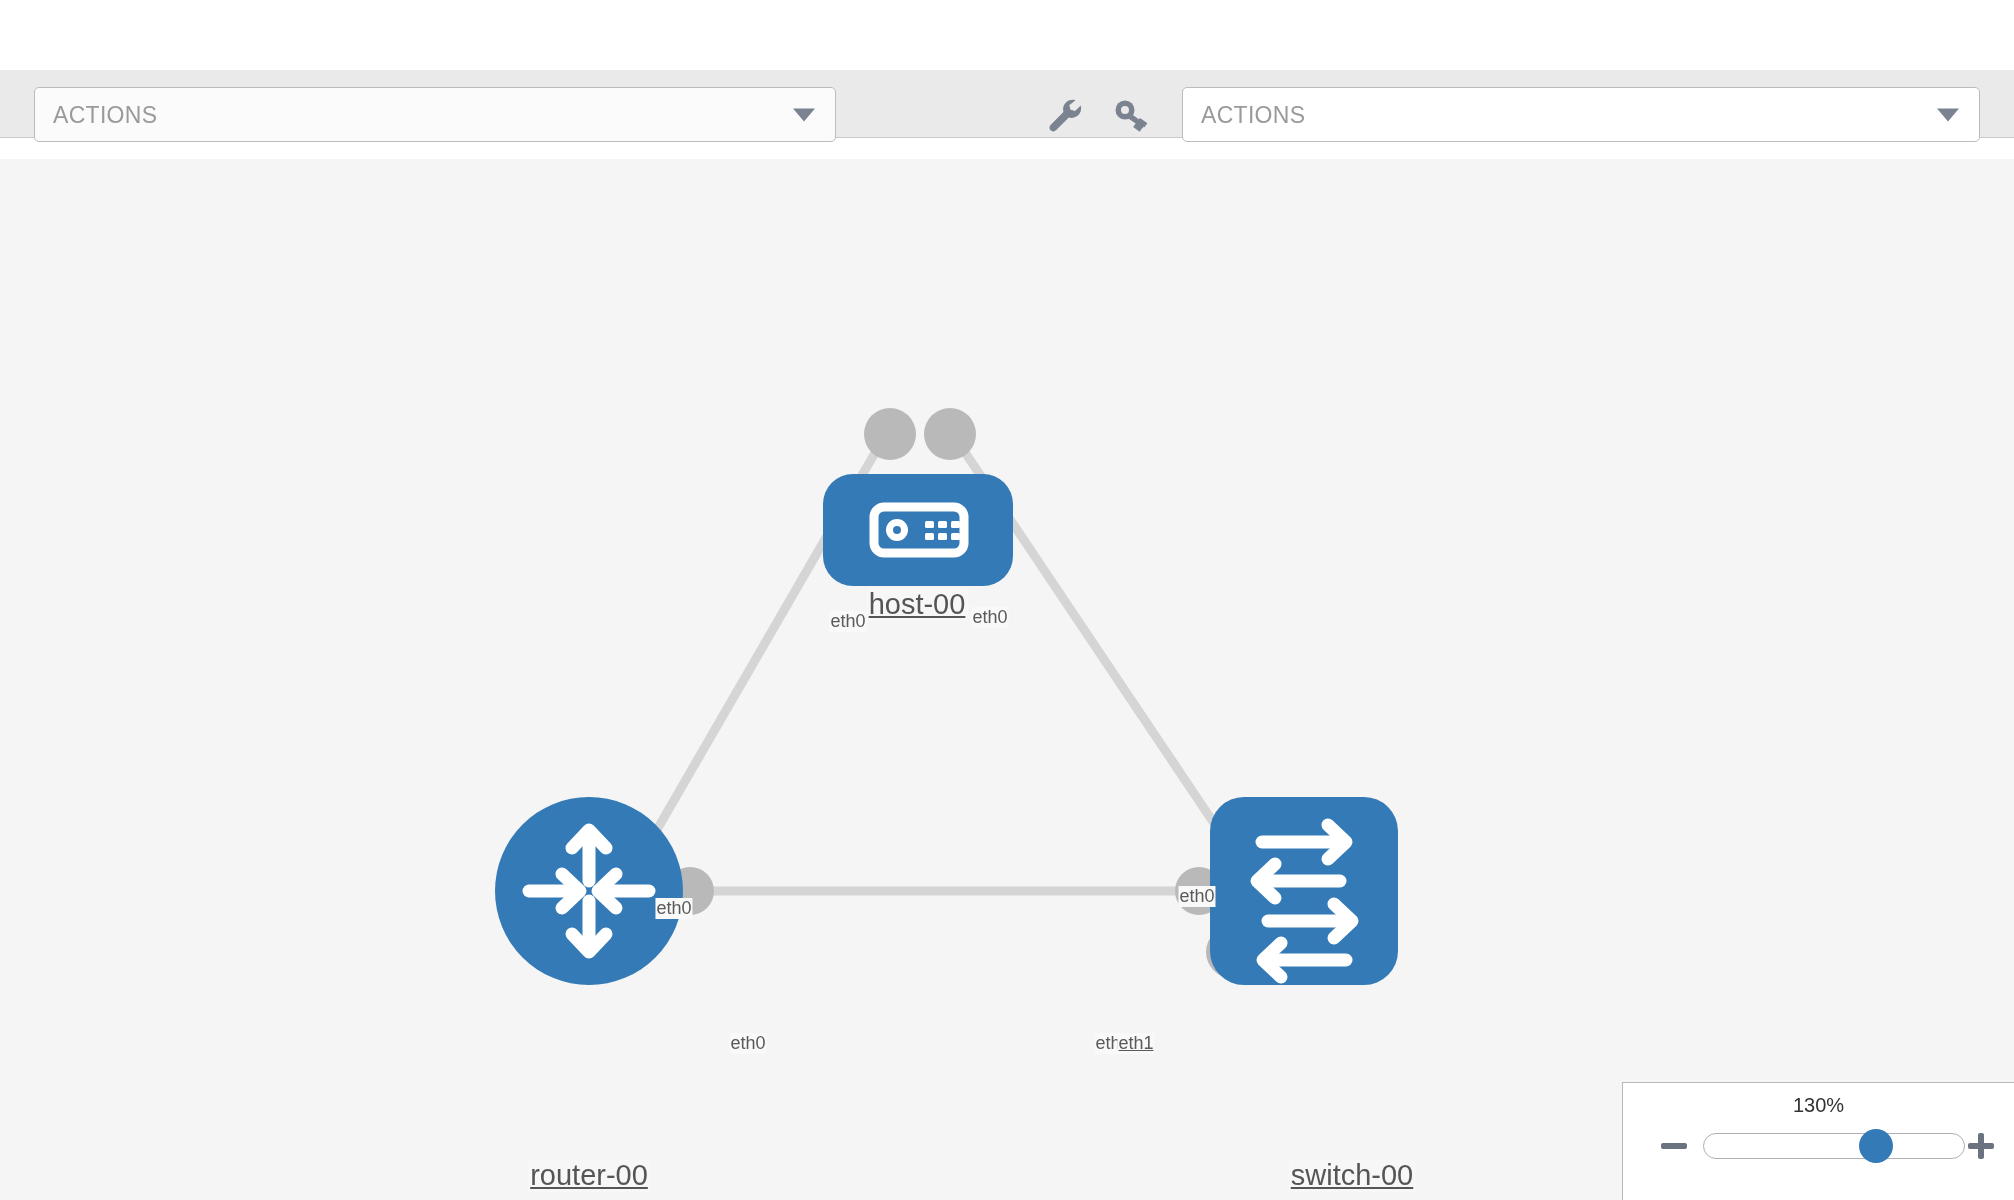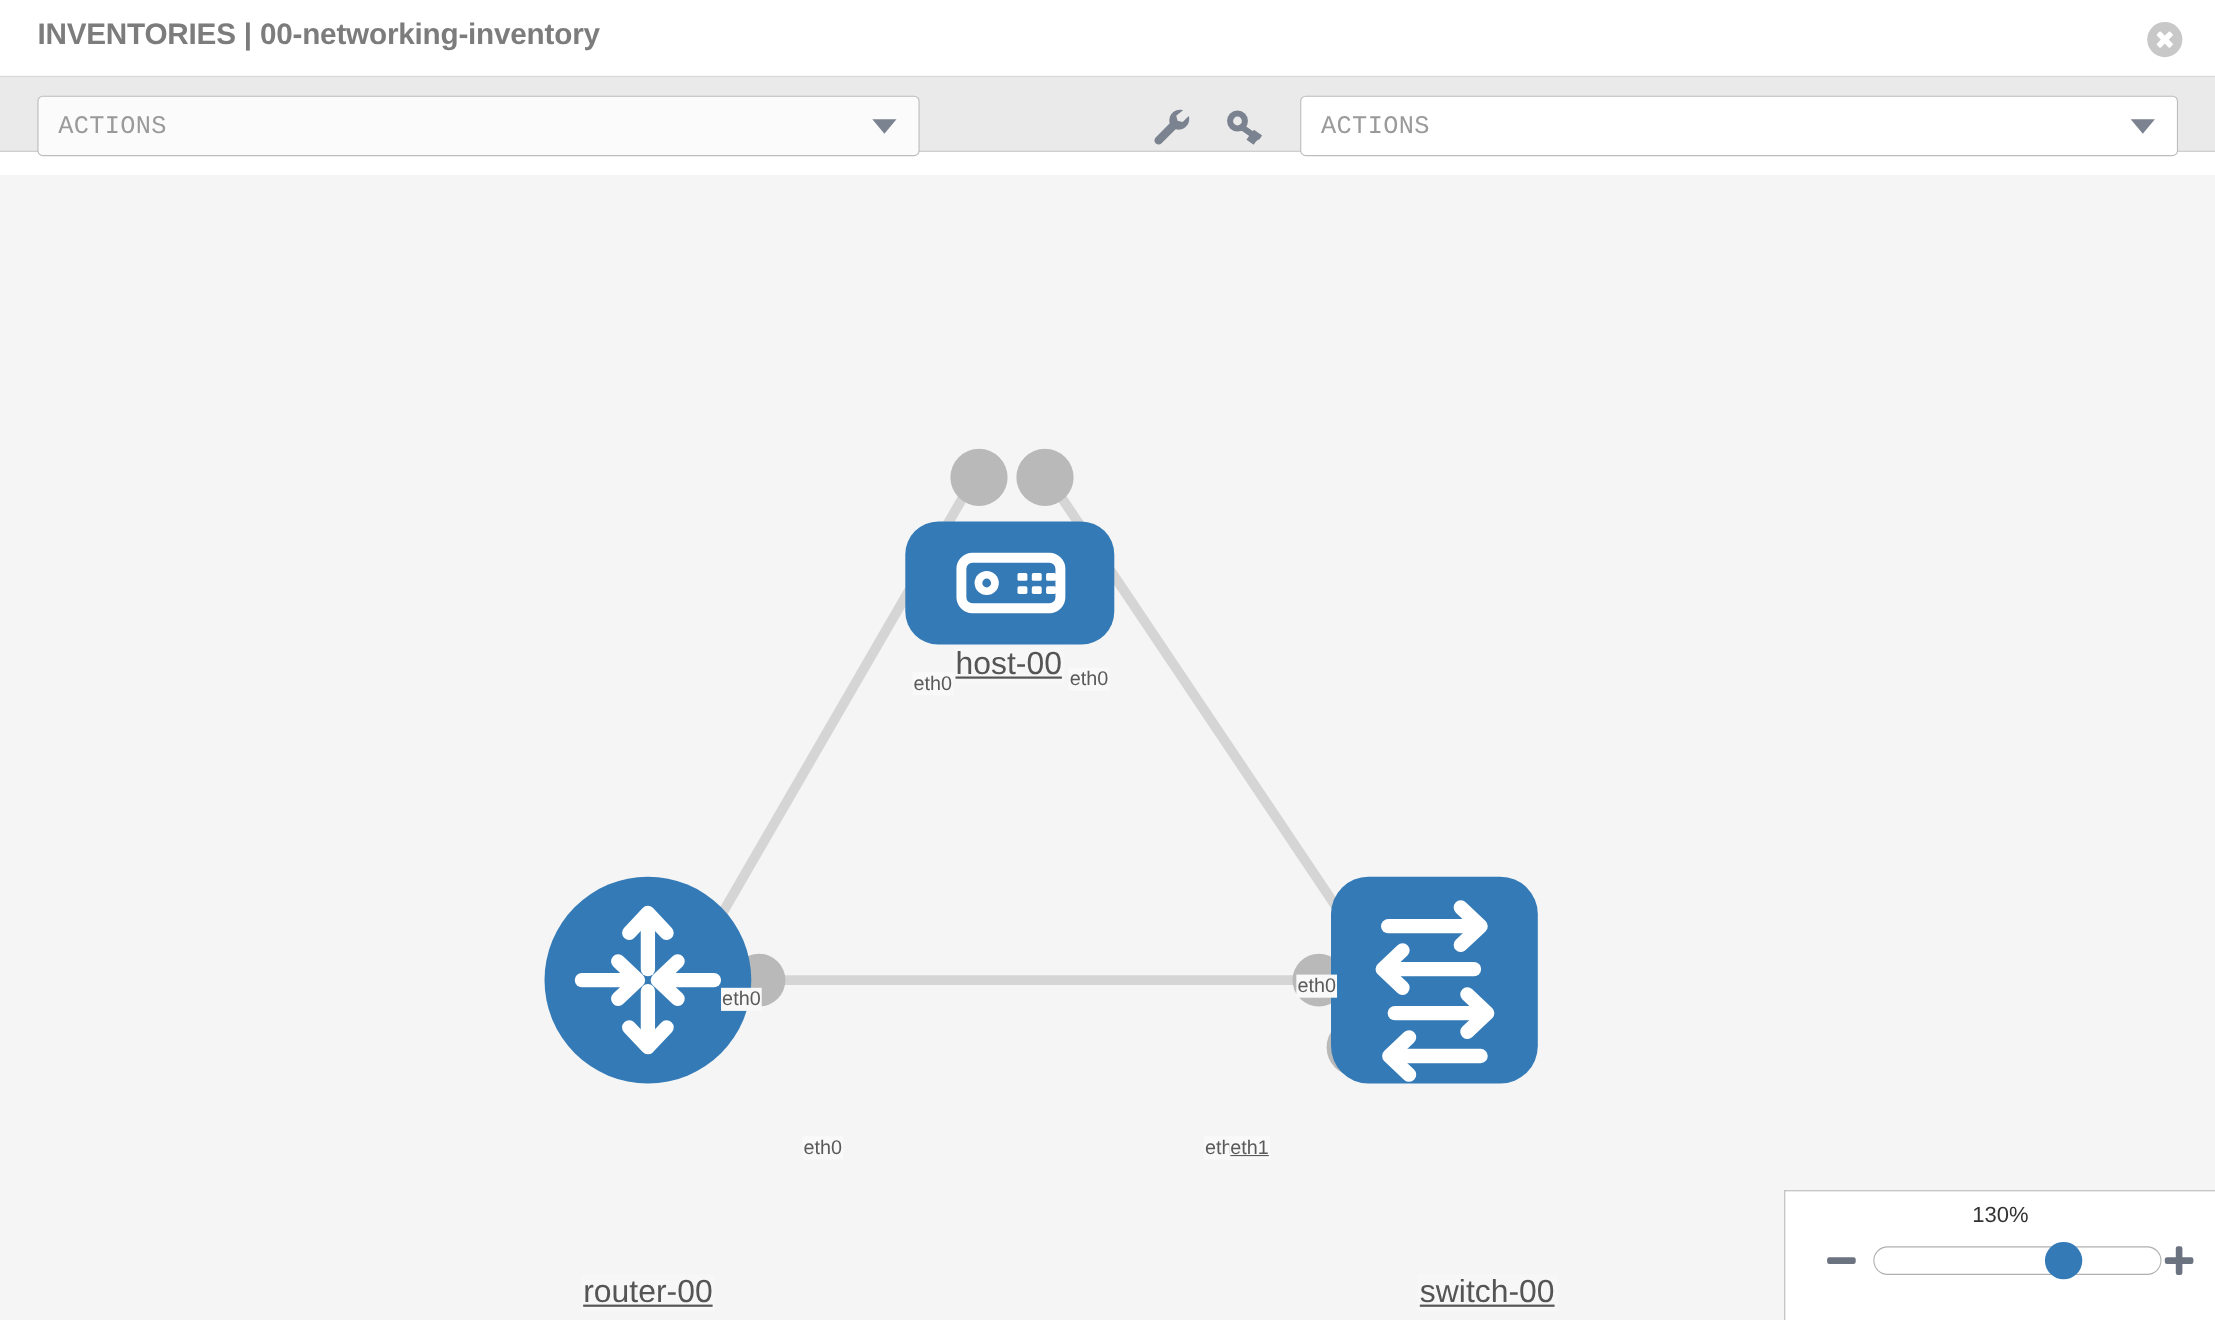--- a/index.html
+++ b/index.html
@@ -54,21 +54,20 @@
   .close-btn .bar.a { transform: translate(-50%,-50%) rotate(45deg); }
   .close-btn .bar.b { transform: translate(-50%,-50%) rotate(-45deg); }
 
   
   .toolbar {
     position: absolute;
     left: 0; top: 70px;
     width: 2014px; height: 68px;
     background: #eaeaea;
     border-bottom: 1px solid #c9c9c9;
-    font-family: Liberation Mono, monospace;
   }
   .actions-select {
     position: absolute;
     left: 34px; top: 17px;
     width: 802px; height: 55px;
     background: #fbfbfb;
     border: 1px solid #bcbcbc;
     border-radius: 5px;
     cursor: pointer;
   }
@@ -198,27 +197,20 @@
     border-radius: 50%;
     background: #337ab7;
     cursor: grab;
   }
 </style>
 </head>
 <body>
 
 <div id="app">
 
-  <div class="titlebar">
-    <div class="title-text">INVENTORIES | 00-networking-inventory</div>
-    <div class="close-btn">
-      <span class="bar a"></span>
-      <span class="bar b"></span>
-    </div>
-  </div>
 
   <div class="toolbar">
 
     <div class="actions-select">
       <span class="label">ACTIONS</span>
       <span class="caret"></span>
     </div>
 
     <div class="tool-icon wrench">
       <svg width="44" height="40" viewBox="0 0 44 40" aria-hidden="true">

